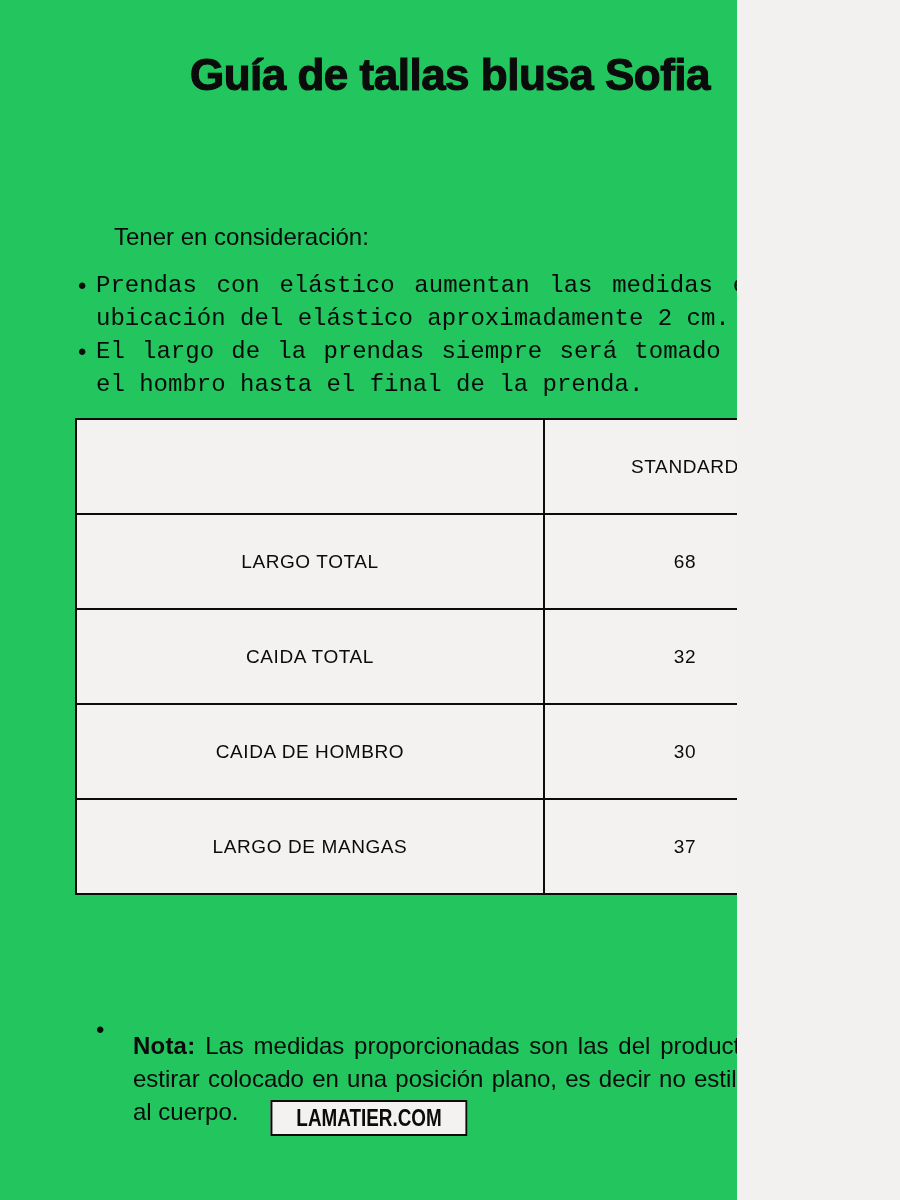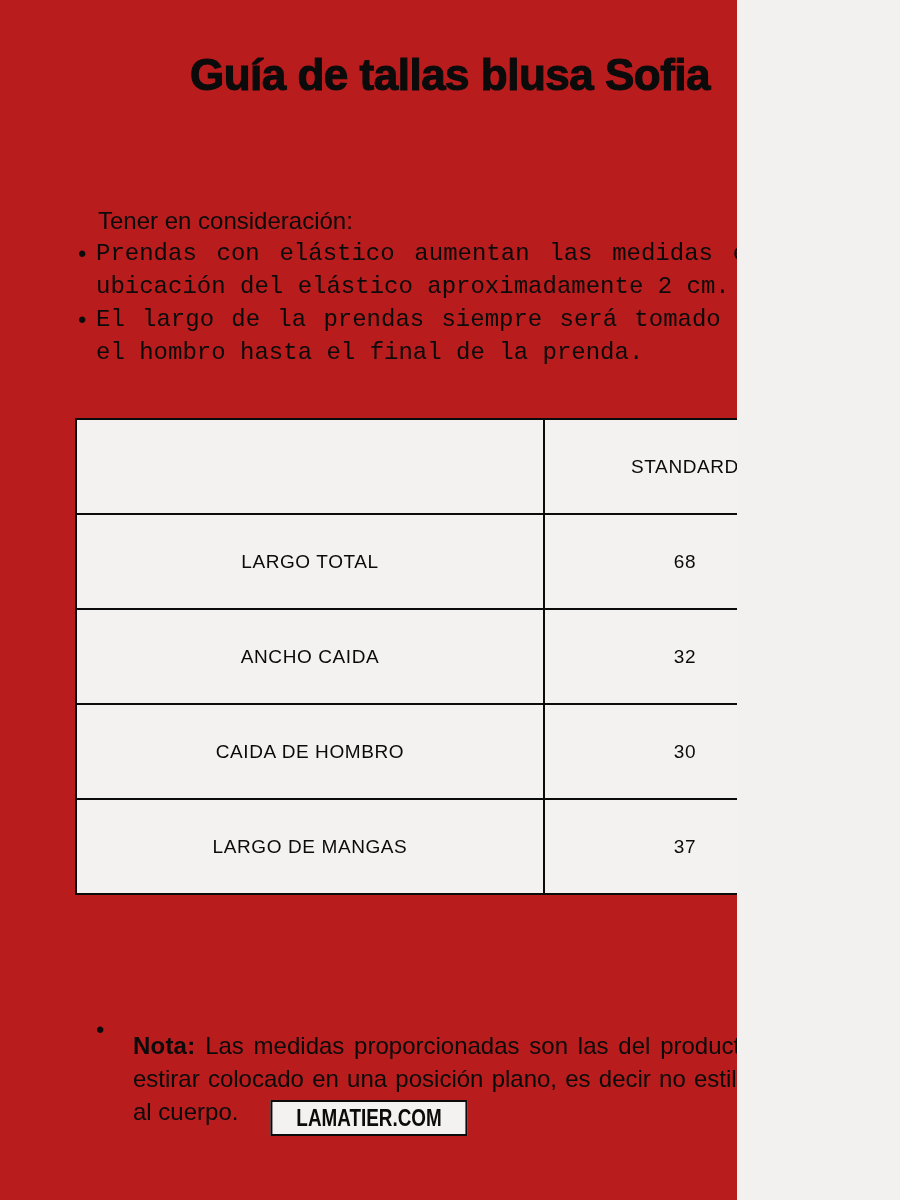--- a/index.html
+++ b/index.html
@@ -6,21 +6,21 @@
   body {
     background: #f2f1ef;
     font-family: "Liberation Sans", sans-serif;
     color: #0b0b0b;
     -webkit-font-smoothing: antialiased;
   }
   .page {
     position: relative;
     width: 737px;
     height: 1200px;
-    background: #b91c1c;
+    background: #22c55e;
     overflow: hidden;
   }
 
   
   .title {
     position: absolute;
     top: 50px;
     left: 0;
     width: 900px;
     margin: 0;
@@ -34,21 +34,21 @@
   
   .considerations {
     position: absolute;
     left: 78px;
     top: 204px;
     width: 732px;
     font-size: 24px;
     line-height: 33px;
   }
   .considerations .heading {
-    margin: 0;
+    margin: 16px;
     padding-left: 20px;
   }
   .bullet-item { display: flex; }
   .bullet {
     flex: 0 0 18px;
     font-size: 24px;
     line-height: 33px;
   }
   .bullet-text {
     margin: 0;
@@ -151,21 +151,21 @@
     <tbody>
       <tr>
         <td></td>
         <td>STANDARD</td>
       </tr>
       <tr>
         <td>LARGO TOTAL</td>
         <td>68</td>
       </tr>
       <tr>
-        <td>ANCHO CAIDA</td>
+        <td>CAIDA TOTAL</td>
         <td>32</td>
       </tr>
       <tr>
         <td>CAIDA DE HOMBRO</td>
         <td>30</td>
       </tr>
       <tr>
         <td>LARGO DE MANGAS</td>
         <td>37</td>
       </tr>

